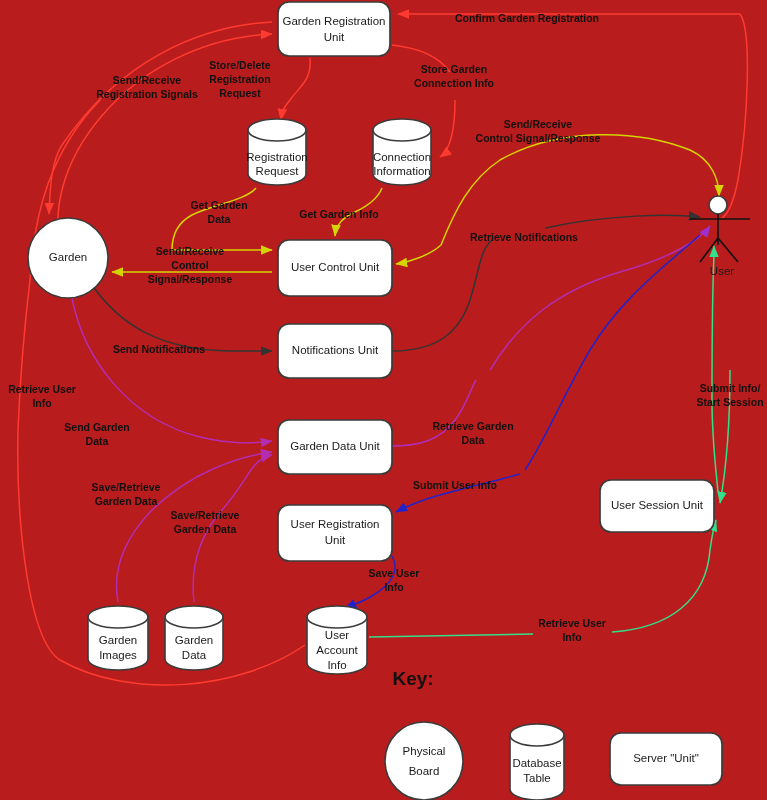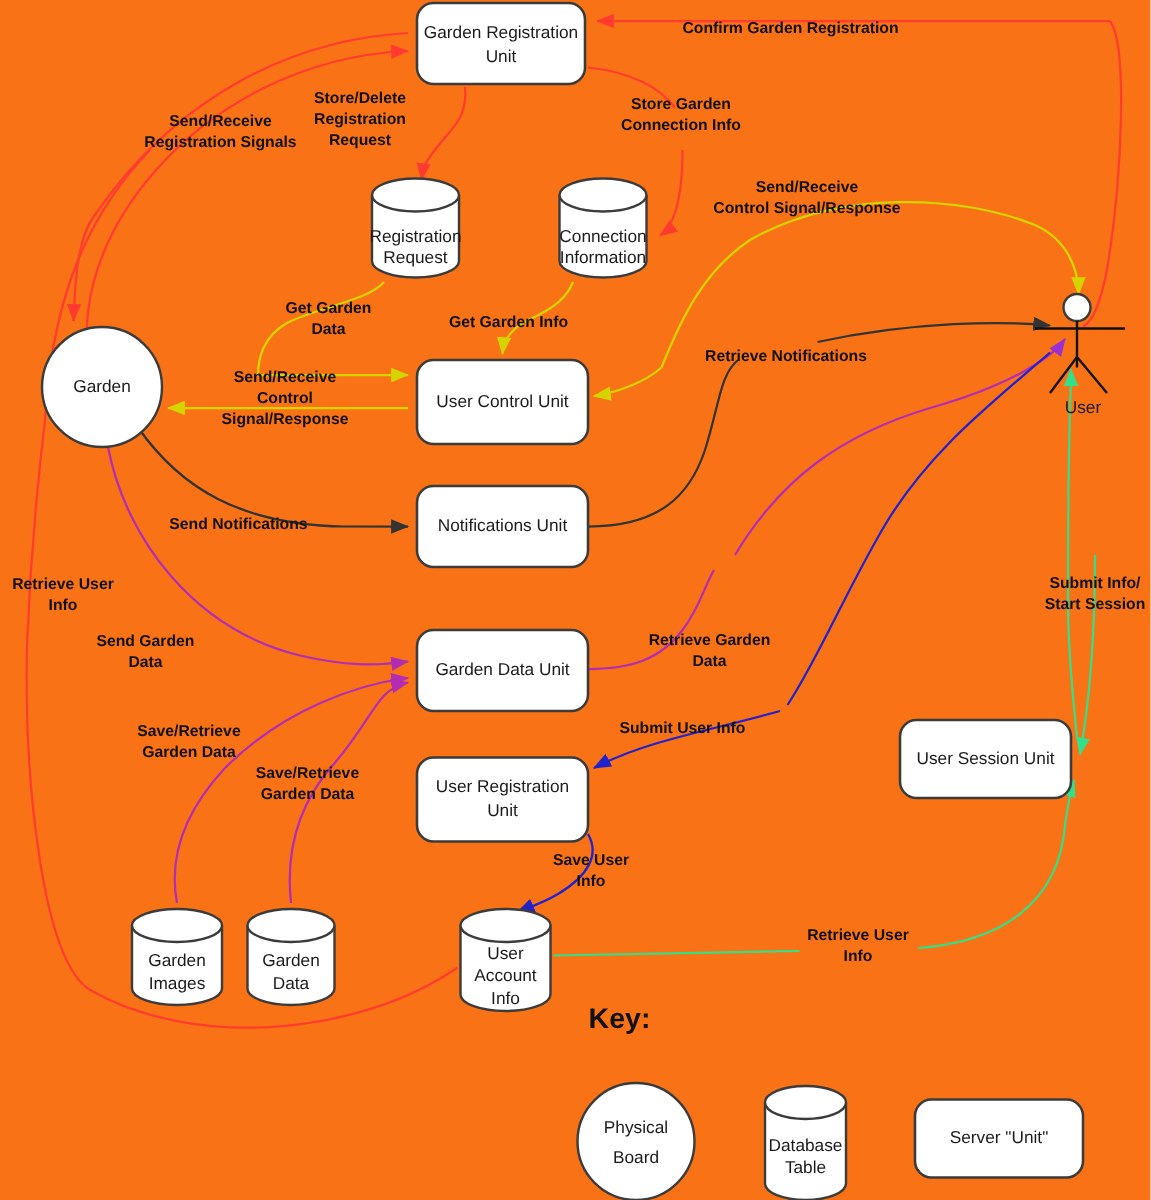--- a/index.html
+++ b/index.html
@@ -1,17 +1,17 @@
 <!DOCTYPE html>
 <html><head>
 <meta charset="utf-8">
 <style>
   html,body{margin:0;padding:0;background:#ffffff;}
   body{font-family:"Liberation Sans",sans-serif;}
-  #stage{position:relative;width:767px;height:800px;background:#f97316;overflow:hidden;}
+  #stage{position:relative;width:767px;height:800px;background:#b91c1c;overflow:hidden;}
   svg#diagram{position:absolute;left:0;top:0;width:767px;height:800px;}
   .node-label{font-family:"Liberation Sans",sans-serif;font-size:11.5px;fill:#1a1a1a;text-anchor:middle;dominant-baseline:middle;}
   .edge-label{font-family:"Liberation Sans",sans-serif;font-size:10.5px;fill:#111111;text-anchor:middle;dominant-baseline:middle;font-weight:600;}
   .key-title{font-family:"Liberation Sans",sans-serif;font-size:19px;font-weight:bold;fill:#111;text-anchor:middle;dominant-baseline:middle;}
   .unit-box{fill:#ffffff;stroke:#3b3b3b;stroke-width:1.7;}
   .cyl-body{fill:#ffffff;stroke:#3b3b3b;stroke-width:1.6;}
   .cyl-top{fill:#ffffff;stroke:#3b3b3b;stroke-width:1.6;}
   .circle-node{fill:#ffffff;stroke:#3b3b3b;stroke-width:1.6;}
   .flow{fill:none;stroke-width:1.5;}
   .actor-line{stroke:#111;stroke-width:1.6;fill:none;}

